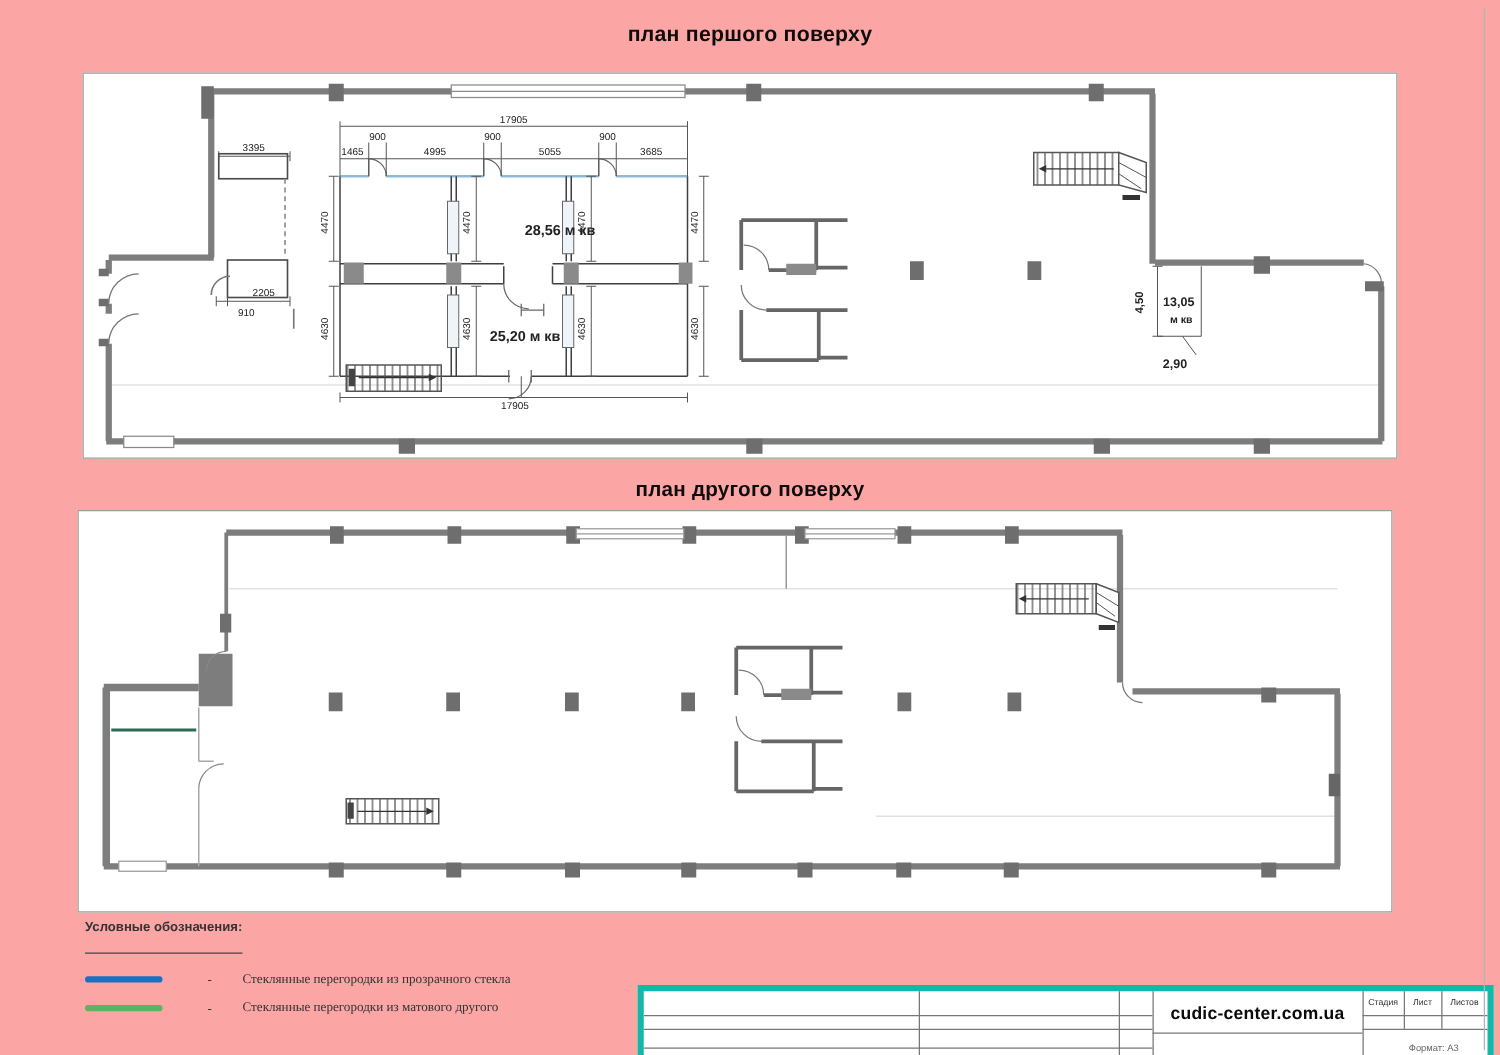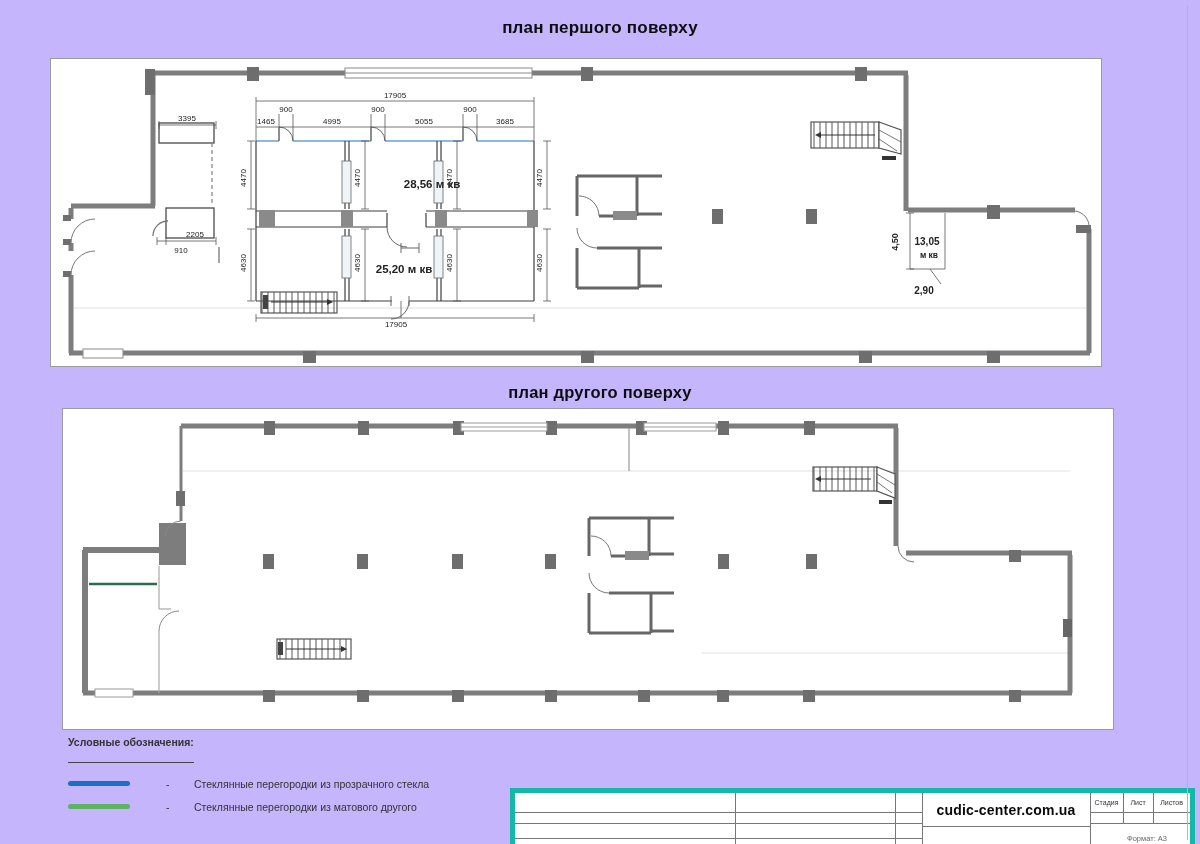--- a/index.html
+++ b/index.html
@@ -1,52 +1,52 @@
 <!DOCTYPE html>
 <html><head>
 <meta charset="utf-8">
 <style>
   html,body{margin:0;padding:0;background:#fff;}
-  .page{position:relative;width:1200px;height:844px;background:#c4b5fd;overflow:hidden;
+  .page{position:relative;width:1200px;height:844px;background:#fca5a5;overflow:hidden;
         font-family:"Liberation Sans",sans-serif;color:#111;}
   .plan-title{position:absolute;left:0;width:1200px;text-align:center;
               font-size:17px;font-weight:bold;letter-spacing:.2px;color:#0d0d0d;}
   .plan-frame{position:absolute;border:1px solid #9c9c9c;background:#fff;}
   svg{display:block;}
   svg text{font-family:"Liberation Sans",sans-serif;}
   .dim{font-size:8px;fill:#222;text-anchor:middle;}
   .b{font-weight:bold;}
   
   .legend{position:absolute;left:68px;top:736px;font-size:10.5px;color:#222;}
   .legend-title{display:inline-block;font-weight:bold;color:#333;
                 border-bottom:1px solid #444;padding-bottom:14px;margin-bottom:9px;}
   .legend-row{display:flex;align-items:center;height:23px;}
   .lg-line{width:62px;height:5px;border-radius:3px;flex:0 0 auto;}
   .lg-dash{margin-left:36px;width:28px;color:#333;}
-  .lg-text{color:#333;}
+  .lg-text{color:#333;font-family:Liberation Serif, serif;}
   
   .stamp{position:absolute;left:510px;top:788px;width:675px;height:61px;
          border:5px solid #14b8a6;background:#fff;font-size:7px;color:#333;}
   .stamp .vline{position:absolute;width:1px;background:#777;top:0;}
   .stamp .hline{position:absolute;height:1px;background:#777;}
   .stamp .cell{position:absolute;display:flex;align-items:center;justify-content:center;text-align:center;}
   .stamp-site{font-size:14px;font-weight:bold;color:#0a0a0a;letter-spacing:.2px;}
   .stamp-doc{flex-direction:column;font-size:9.5px;color:#222;line-height:1.25;}
   .format-note{position:absolute;left:1106px;top:834px;width:82px;text-align:center;
                font-size:7.5px;color:#666;}
   .page-border-right{position:absolute;left:1187px;top:6px;width:1px;height:834px;background:#b4b4b4;}
 </style>
 </head>
 <body>
 
 <div class="page">
 
   <div class="plan-title" style="top:18px;padding-right:34px;">план першого поверху</div>
 
-  <div class="plan-frame" style="left:50px;top:58px;width:1050px;height:307px;">
+  <div class="plan-frame" style="left:66px;top:58px;width:1050px;height:307px;">
     <svg id="svg-f1" width="1050" height="307" viewBox="62 58 1050 307">
       <defs>
         <pattern id="tread1" width="6" height="30" patternUnits="userSpaceOnUse">
           <path d="M3,0 V30" stroke="#555" stroke-width="1"></path>
         </pattern>
       </defs>
 
       <path d="M80,307 H1100" stroke="#e2e2e2" stroke-width="1.2" fill="none"></path>
 
       <g stroke="#7d7d7d" stroke-width="5" fill="none">

